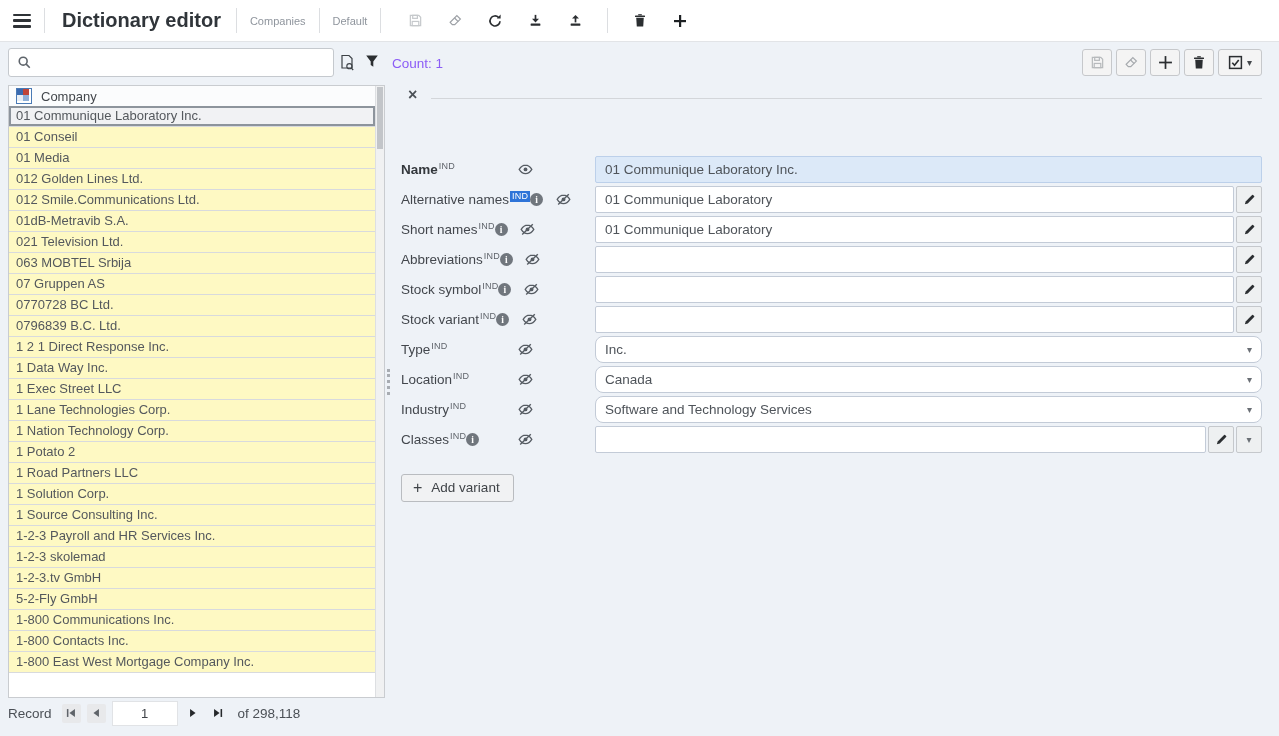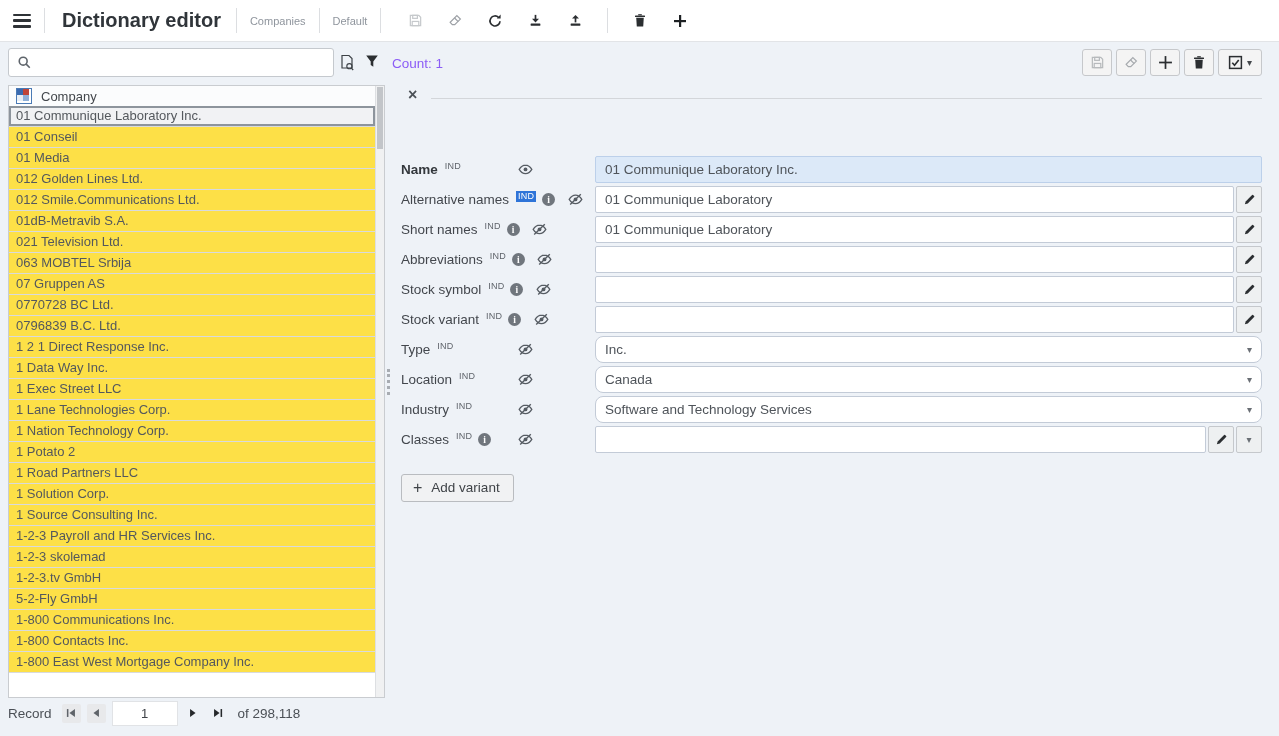--- a/index.html
+++ b/index.html
@@ -34,21 +34,21 @@
 
   
   .list-panel{position:absolute;left:8px;top:43px;width:377px;height:613px;background:#fff;border:1px solid #c9ccd0;box-sizing:border-box;}
   .list-header{height:20px;background:#fbfcfd;border-bottom:1px solid #b8bcc1;display:flex;align-items:center;gap:9px;padding-left:7px;font-size:13px;color:#43474c;}
   .grid-icon{width:14px;height:14px;border:1px solid #4a7ab5;background:#fff;display:grid;grid-template-columns:6px 6px;grid-template-rows:6px 6px;padding:0px;box-sizing:content-box;}
   .grid-icon i:nth-child(1){background:#3a6ab0;}
   .grid-icon i:nth-child(2){background:#bf4438;}
   .grid-icon i:nth-child(3){background:#e8eef5;}
   .grid-icon i:nth-child(4){background:#8fb0d8;}
   .list-rows{position:absolute;top:20px;bottom:0;left:0;right:9px;overflow:hidden;}
-  .list-row{height:20px;line-height:20px;border-bottom:1px solid #d8dadd;padding-left:7px;font-size:13px;color:#54585d;background:#fde047;white-space:nowrap;overflow:hidden;cursor:pointer;}
+  .list-row{height:20px;line-height:20px;border-bottom:1px solid #d8dadd;padding-left:7px;font-size:13px;color:#54585d;background:#fef9c3;white-space:nowrap;overflow:hidden;cursor:pointer;}
   .list-row.selected{box-shadow:inset 0 0 0 2px #8d949c;background:#f1f2f4;}
   .scrollbar{position:absolute;top:0;bottom:0;right:0;width:9px;background:#f0f1f2;border-left:1px solid #dddfe2;box-sizing:border-box;}
   .scroll-thumb{position:absolute;top:1px;left:1px;right:1px;height:62px;background:#c2c5c9;cursor:pointer;}
 
   
   .splitter{position:absolute;left:387px;top:327px;height:26px;width:0;border-left:3px dotted #a8acb2;cursor:col-resize;}
 
   
   .record-bar{position:absolute;left:8px;top:660px;height:22px;display:flex;align-items:center;font-size:13.5px;color:#4b5056;gap:6px;}
   .pg-btn{height:19px;width:19px;border:none;display:flex;align-items:center;justify-content:center;padding:0;cursor:pointer;background:transparent;}
@@ -57,21 +57,21 @@
   .rec-label{margin-right:4px;}
   .of-label{margin-left:4px;}
 
   
   .detail{position:absolute;left:395px;top:43px;right:17px;bottom:0;}
   .close-x{position:absolute;left:13px;top:44px;font-size:16px;font-weight:700;color:#4b5157;line-height:14px;cursor:pointer;background:none;border:none;padding:0;}
   .detail-divider{position:absolute;left:36px;right:0;top:54px;height:1px;background:#d3d6da;}
   .form-rows{position:absolute;left:6px;right:0;top:71px;}
   .form-row{display:flex;align-items:center;height:27px;margin-bottom:3px;}
   .f-label{width:194px;flex-shrink:0;display:grid;grid-template-columns:minmax(112px,max-content) 24px;align-items:center;font-size:13.5px;color:#43474d;}
-  .lbl-inner{display:flex;align-items:center;gap:6px;padding-right:8px;}
+  .lbl-inner{display:flex;align-items:center;padding-right:8px;}
   .lbl-text.bold{font-weight:700;color:#34383d;}
   .ind{font-size:9px;color:#5f646b;position:relative;top:-4px;margin-left:1px;letter-spacing:.2px;}
   .ind.hl{background:#2e74d8;color:#fff;padding:0 2px 1px 2px;top:-3px;}
   .info-icon{width:13px;height:13px;border-radius:50%;background:#70767d;color:#fff;font-size:9.5px;font-weight:700;display:inline-flex;align-items:center;justify-content:center;font-family:"Liberation Serif",serif;flex-shrink:0;}
   .eye-slot{display:flex;justify-content:center;cursor:pointer;}
   .f-ctrl{flex:1;display:flex;height:27px;}
   .input{flex:1;background:#fff;border:1px solid #c3cbd7;border-radius:2px;display:flex;align-items:center;padding:0 9px;font-size:13.5px;color:#4f545a;box-sizing:border-box;white-space:nowrap;overflow:hidden;}
   .input.readonly{background:#dce9f8;border-color:#bcd0ea;}
   .mini-btn{width:26px;height:27px;margin-left:2px;background:#eef0f1;border:1px solid #c5c8cc;border-radius:2px;display:flex;align-items:center;justify-content:center;cursor:pointer;padding:0;flex-shrink:0;box-sizing:border-box;}
   .select{flex:1;background:#fff;border:1px solid #c3cbd7;border-radius:8px;display:flex;align-items:center;justify-content:space-between;padding:0 9px;font-size:13.5px;color:#4f545a;box-sizing:border-box;cursor:pointer;}

